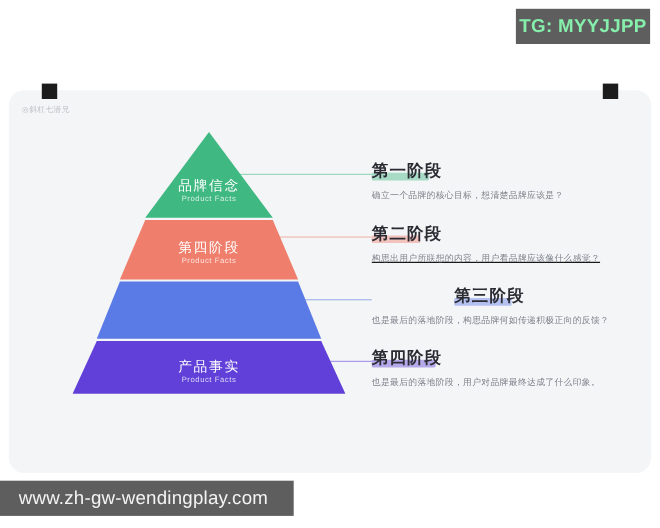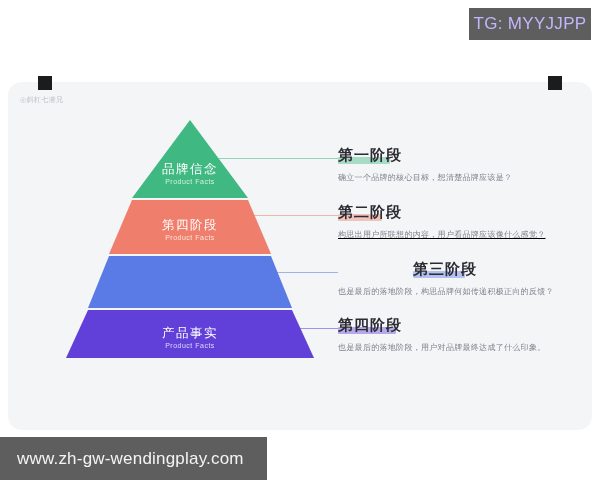--- a/index.html
+++ b/index.html
@@ -22,33 +22,34 @@
     top: 8px;
     left: 469px;
     width: 122px;
     height: 32px;
     background: #5e5e5e;
     display: flex;
     align-items: center;
     justify-content: center;
   }
   #tg-badge .txt {
-    color: #c4b5fd;
+    color: #86efac;
     font-size: 17px;
     letter-spacing: 0.3px;
     white-space: nowrap;
+    font-weight: bold;
   }
 
   
   #watermark {
     position: absolute;
     left: 0;
     top: 437px;
     width: 267px;
-    height: 43px;
+    height: 32px;
     background: #5e5e5e;
     display: flex;
     align-items: center;
   }
   #watermark .txt {
     color: #f4f4f4;
     font-size: 17px;
     padding-left: 17px;
     letter-spacing: 0.2px;
     white-space: nowrap;

